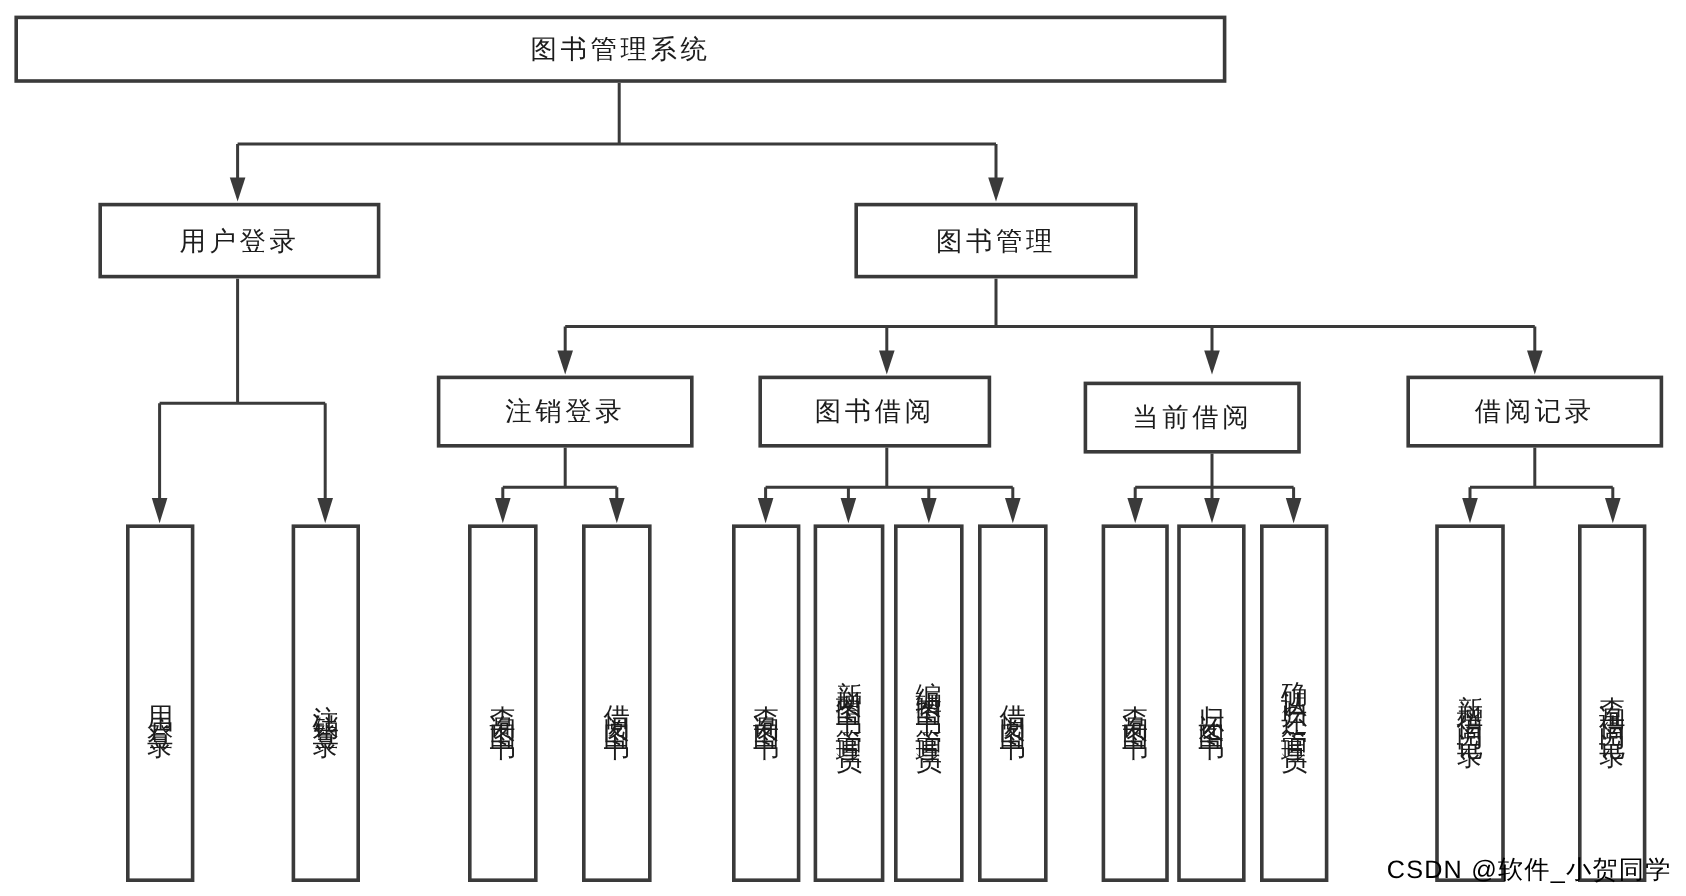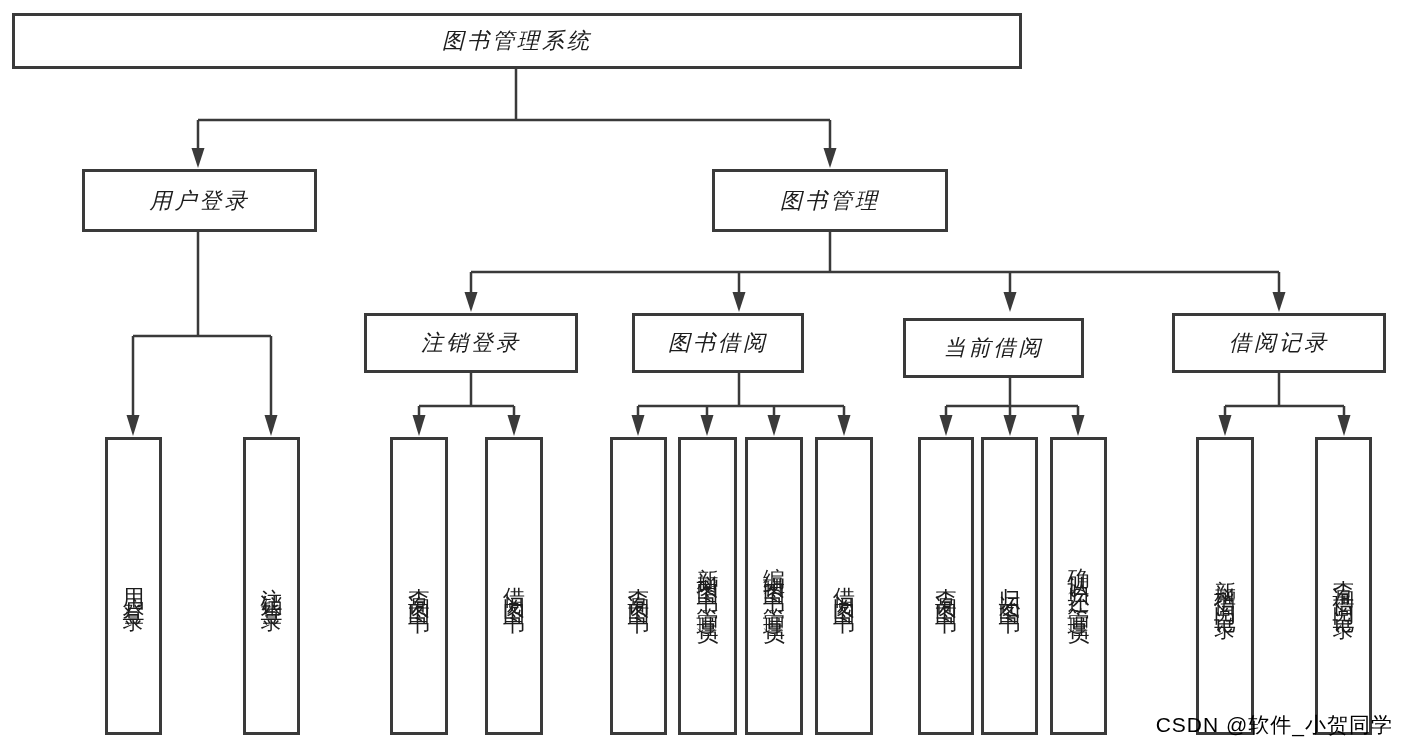--- a/index.html
+++ b/index.html
@@ -24,37 +24,36 @@
     display: flex;
     align-items: center;
     justify-content: center;
     color: #1c1c1c;
   }
   .hlabel {
     font-size: 22px;
     letter-spacing: 3px;
     white-space: nowrap;
     color: #1c1c1c;
-    font-style: italic;
   }
   .vlabel {
     writing-mode: vertical-rl;
     text-orientation: mixed;
     font-size: 22px;
     letter-spacing: 8px;
     line-height: 1;
     white-space: nowrap;
     color: #1c1c1c;
   }
   
   .n-root  { left: 12px;  top: 13px;  width: 1010px; height: 56px; }
   .n-l2a   { left: 82px;  top: 169px; width: 235px;  height: 63px; }
   .n-l2b   { left: 712px; top: 169px; width: 236px;  height: 63px; }
   .n-l3-1  { left: 364px; top: 313px; width: 214px;  height: 60px; }
-  .n-l3-2  { left: 632px; top: 313px; width: 172px;  height: 60px; }
+  .n-l3-2  { left: 632px; top: 313px; width: 194px;  height: 60px; }
   .n-l3-3  { left: 903px; top: 318px; width: 181px;  height: 60px; }
   .n-l3-4  { left: 1172px;top: 313px; width: 214px;  height: 60px; }
   .leaf    { top: 437px; height: 298px; }
   .n-a1 { left: 105px;  width: 57px; }
   .n-a2 { left: 243px;  width: 57px; }
   .n-b1 { left: 390px;  width: 58px; }
   .n-b2 { left: 485px;  width: 58px; }
   .n-c1 { left: 610px;  width: 57px; }
   .n-c2 { left: 678px;  width: 59px; }
   .n-c3 { left: 745px;  width: 58px; }

